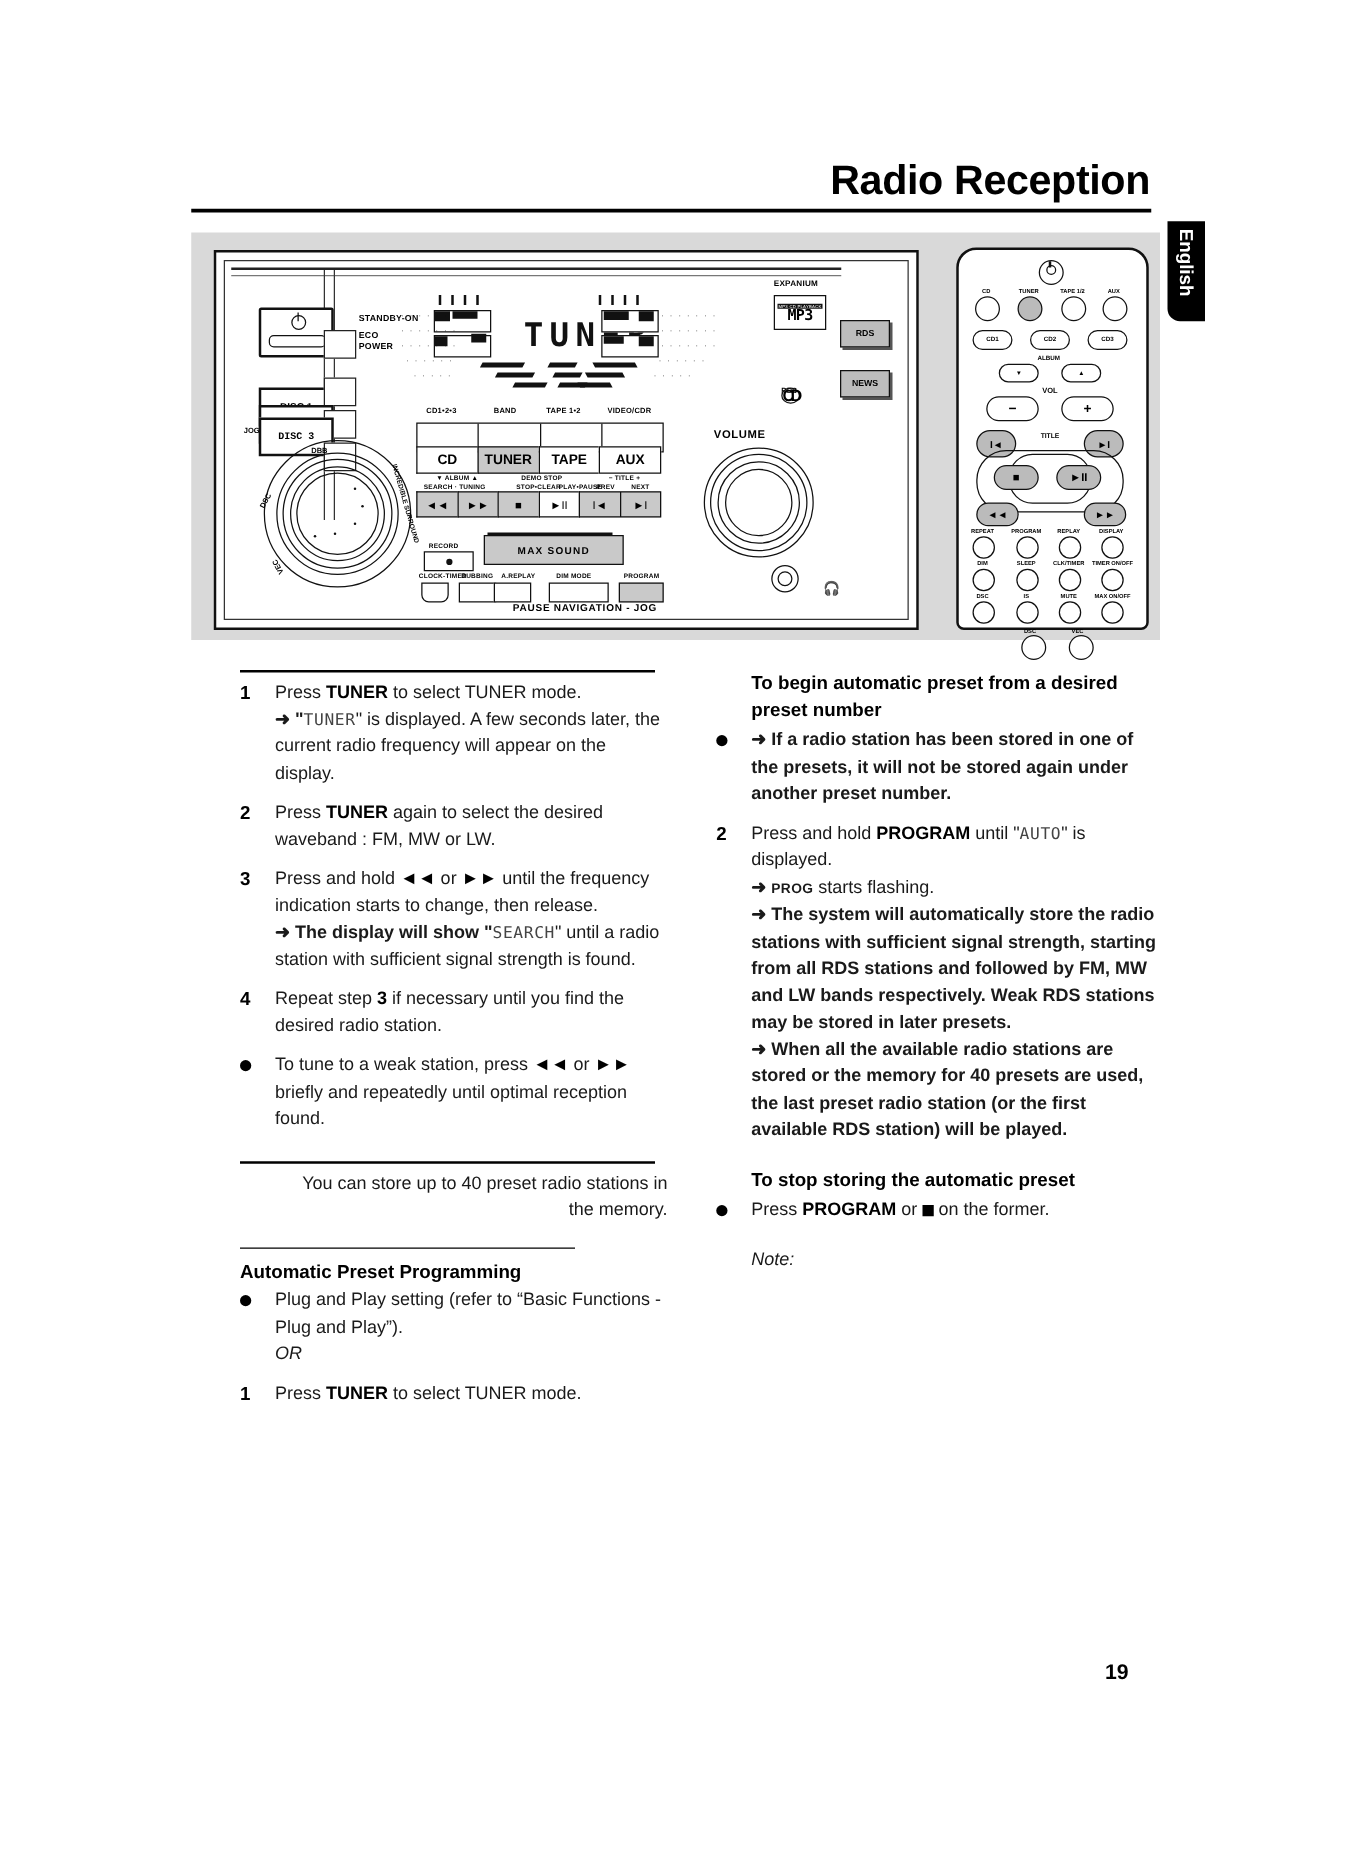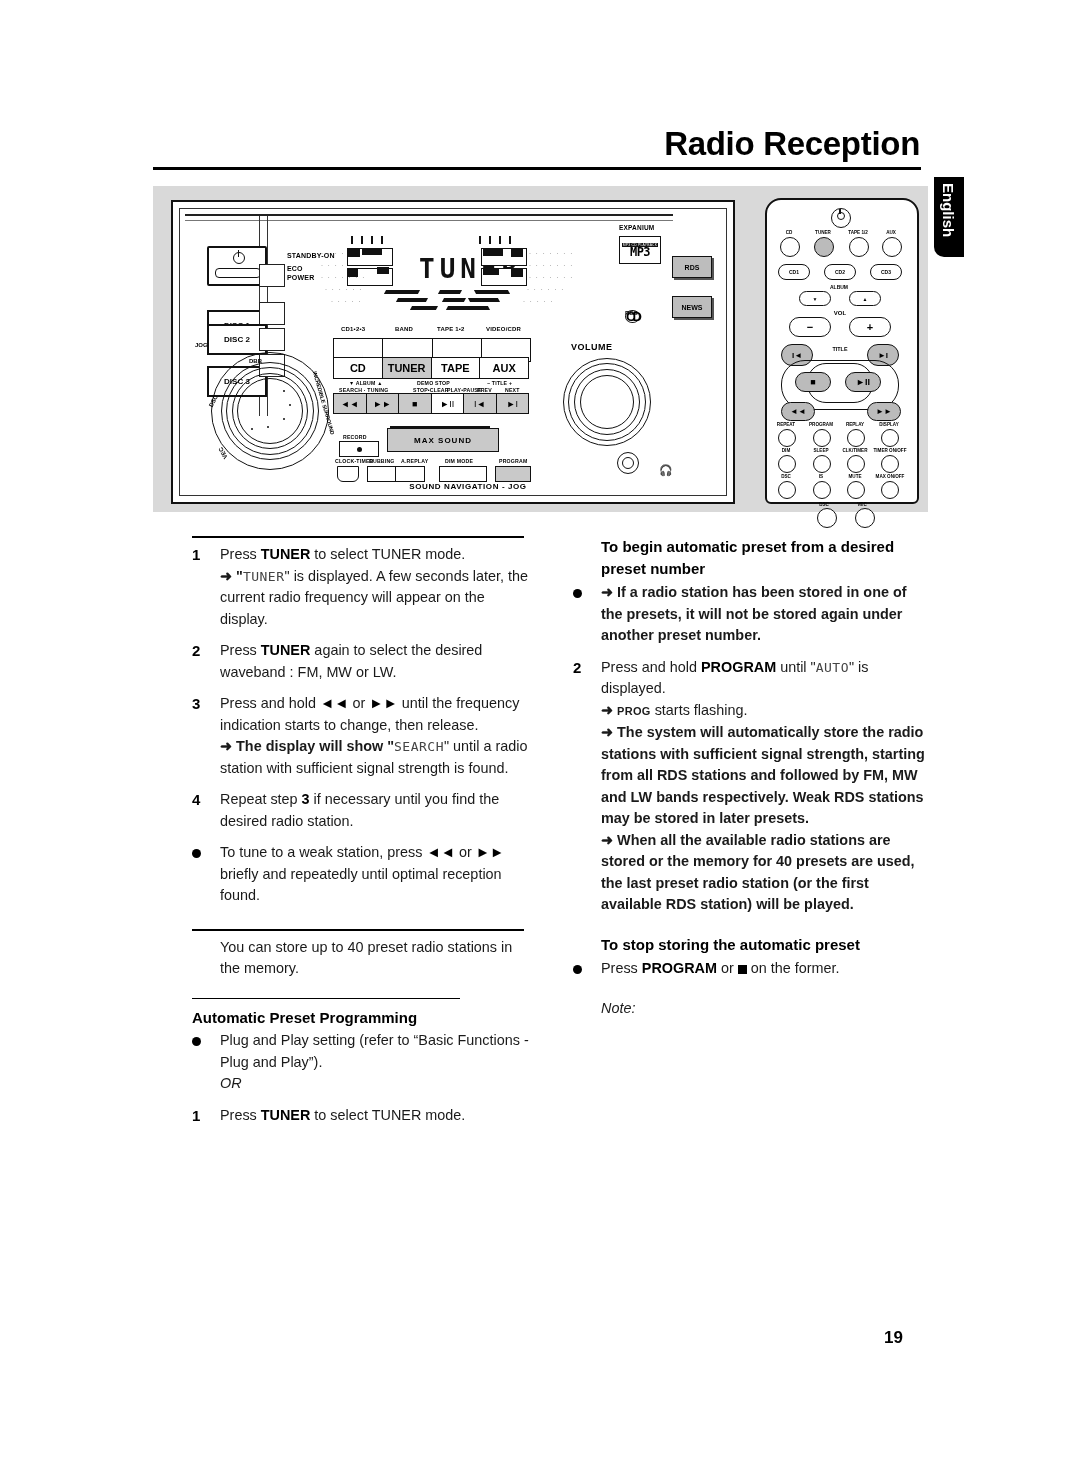--- a/index.html
+++ b/index.html
@@ -168,21 +168,21 @@
       </div>
       <div class="sq-tab" style="left:86px;top:62px;"></div>
       <div class="lbl" style="left:114px;top:50px;">STANDBY-ON</div>
       <div class="lbl" style="left:114px;top:63px;">ECO</div>
       <div class="lbl" style="left:114px;top:72px;">POWER</div>
 
       <div class="disc-btn" style="top:108px;">DISC 1</div>
       <div class="sq-tab" style="left:86px;top:100px;"></div>
       <div class="disc-btn" style="top:122px;">DISC 2</div>
       <div class="sq-tab" style="left:86px;top:126px;"></div>
-      <div class="disc-btn" style="top:164px;">DISC 3</div>
+      <div class="disc-btn" style="top:132px;font-family:Liberation Mono, monospace;">DISC 3</div>
       <div class="sq-tab" style="left:86px;top:152px;"></div>
 
       <div class="lcd">
         <div class="lcd-text">TUNER</div>
         <div class="tick" style="left:18px;top:8px;"></div>
           <div class="tick" style="left:28px;top:8px;"></div>
         <div class="tick" style="left:38px;top:8px;"></div>
           <div class="tick" style="left:48px;top:8px;"></div>
         <div class="tick" style="left:146px;top:8px;"></div>
           <div class="tick" style="left:156px;top:8px;"></div>
@@ -281,21 +281,21 @@
       <div class="botbtn" style="left:164px;top:264px;width:20px;border-radius:0 0 6px 6px;"></div>
       <div class="lbl xs" style="left:196px;top:256px;">DUBBING</div>
       <div class="botbtn" style="left:194px;top:264px;width:28px;"></div>
       <div class="lbl xs" style="left:228px;top:256px;">A.REPLAY</div>
       <div class="botbtn" style="left:222px;top:264px;width:28px;"></div>
       <div class="lbl xs" style="left:272px;top:256px;">DIM MODE</div>
       <div class="botbtn" style="left:266px;top:264px;width:46px;"></div>
       <div class="lbl xs" style="left:326px;top:256px;">PROGRAM</div>
       <div class="botbtn gray" style="left:322px;top:264px;width:34px;"></div>
 
-      <div class="snav">SOUND NAVIGATION - JOG</div>
+      <div class="snav">PAUSE NAVIGATION - JOG</div>
 
       <div class="jog">
         <div class="ring" style="left:0;top:0;width:116px;height:116px;"></div>
         <div class="ring" style="left:10px;top:10px;width:96px;height:96px;"></div>
         <div class="ring" style="left:15px;top:15px;width:86px;height:86px;"></div>
         <div class="ring" style="left:21px;top:21px;width:74px;height:74px;"></div>
         <div class="ring" style="left:26px;top:26px;width:64px;height:64px;"></div>
         <div style="position:absolute;left:72px;top:38px;width:2px;height:2px;background:#111;border-radius:50%;"></div>
         <div style="position:absolute;left:78px;top:52px;width:2px;height:2px;background:#111;border-radius:50%;"></div>
         <div style="position:absolute;left:72px;top:66px;width:2px;height:2px;background:#111;border-radius:50%;"></div>
@@ -426,21 +426,21 @@
         </div>
         <div class="item">
           <div class="bul"><b></b></div>
           <div class="body">
             <div><span>To tune to a weak station, press </span><span class="b">◄◄</span><span> or </span><span class="b">►►</span><span> briefly and repeatedly until optimal reception found.</span></div>
           </div>
         </div>
       </div>
 
     <div class="h2rule" style="margin-top:22px;"></div>
-    <div style="margin-left:28px;">You can store up to 40 preset radio stations in the memory.</div>
+    <div style="margin-left:28px;text-align:right;">You can store up to 40 preset radio stations in the memory.</div>
     <div class="h3rule"></div>
     <div class="h3">Automatic Preset Programming</div>
     <div>
         <div class="item">
           <div class="bul"><b></b></div>
           <div class="body">
             <div><span>Plug and Play setting (refer to “Basic Functions - Plug and Play”).</span></div>
             <div><span class="it">OR</span></div>
           </div>
         </div>

